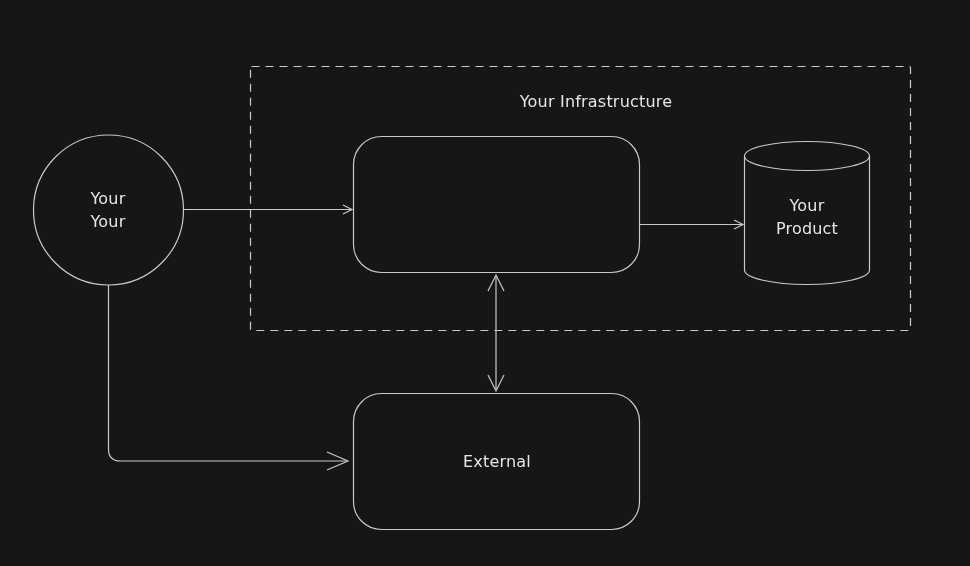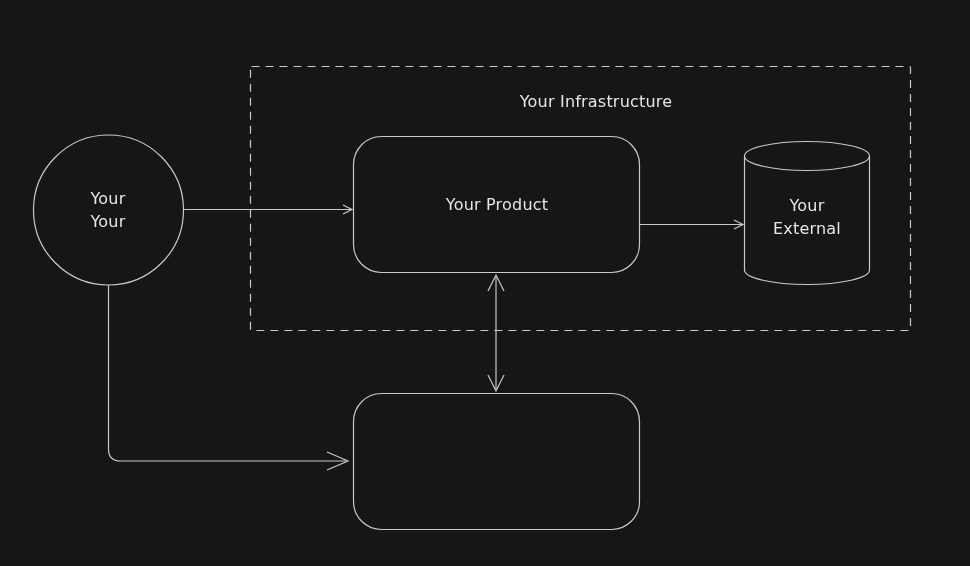--- a/index.html
+++ b/index.html
@@ -76,23 +76,23 @@
     </g>
   </svg>
 
   <div class="node-label" style="left:596px; top:101px;">Your Infrastructure</div>
 
   <div class="node-label" style="left:108px; top:210px;">
     <span>Your</span>
     <span>Your</span>
   </div>
 
-  <div class="node-label" style="left:497px; top:204px;">Your Product</div>
 
   <div class="node-label" style="left:807px; top:217px;">
     <span>Your</span>
-    <span>External</span>
+    <span>Product</span>
   </div>
 
   <div class="node-label" style="left:497px; top:461px;">
+    <span>External</span>
   </div>
 
 </div>
 
 </body></html>

